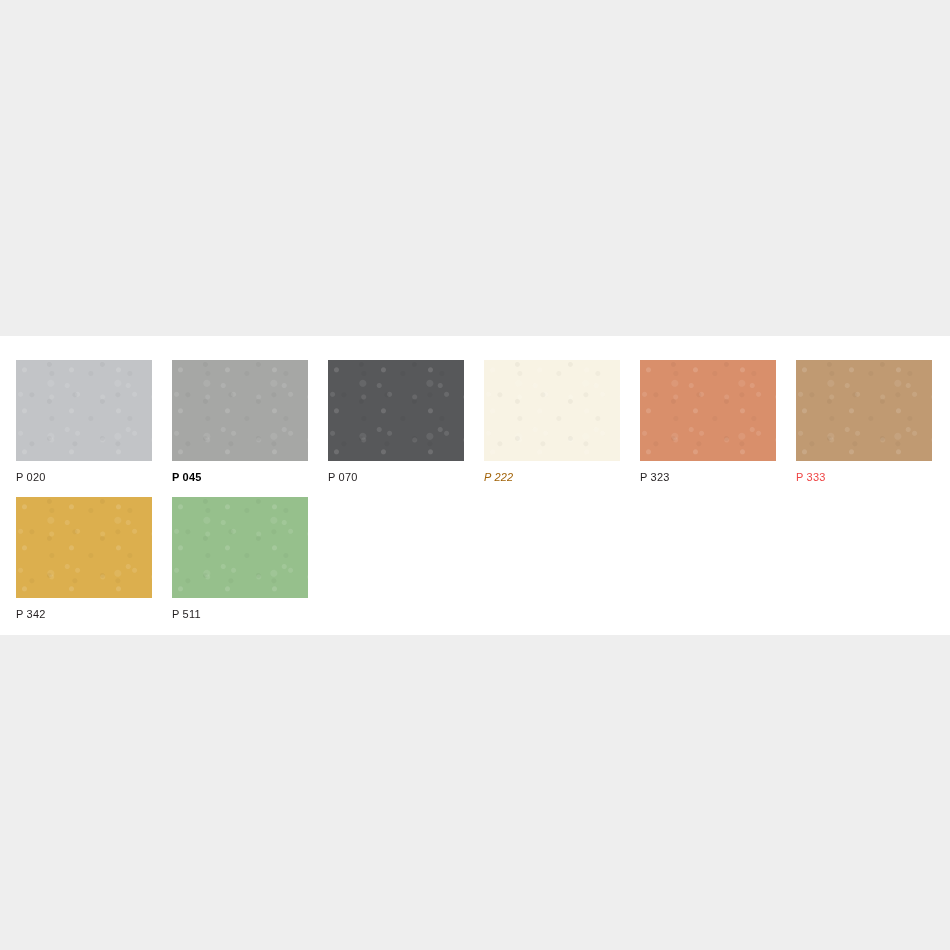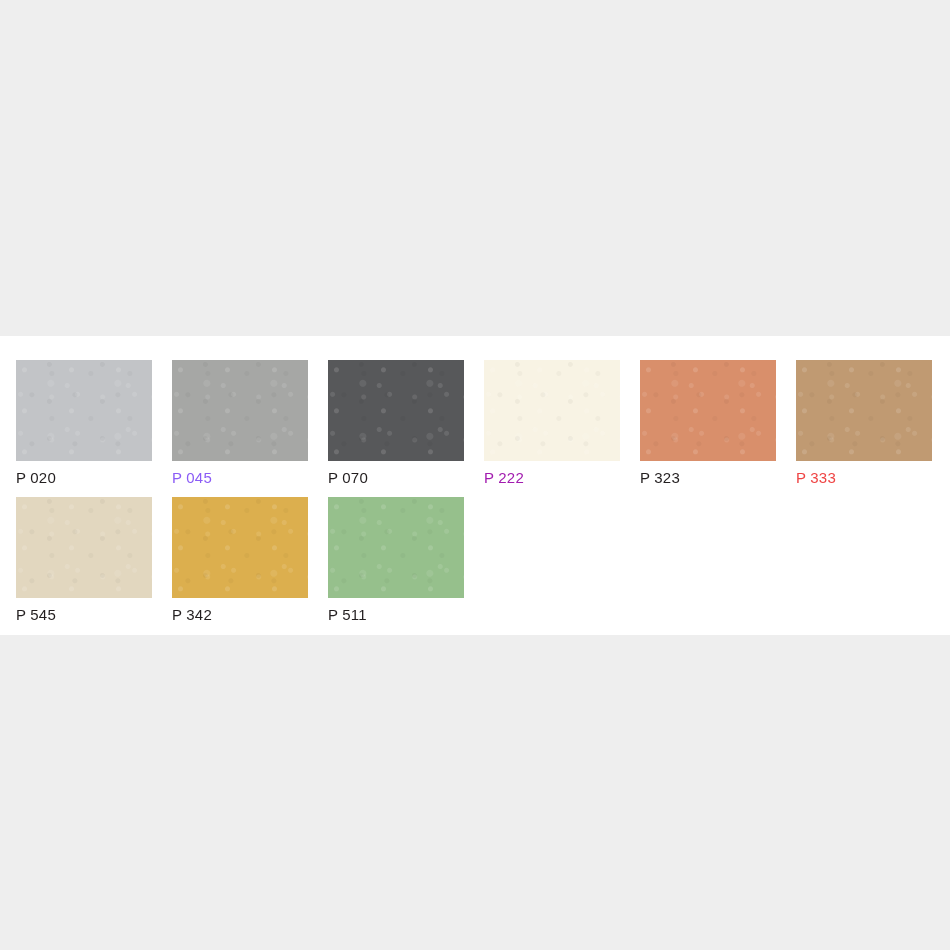--- a/index.html
+++ b/index.html
@@ -69,21 +69,21 @@
       radial-gradient(circle at 8% 88%, rgba(255,255,255,0.12) 0 2px, rgba(255,255,255,0) 3px),
       radial-gradient(circle at 52% 44%, rgba(255,255,255,0.10) 0 3px, rgba(255,255,255,0) 4px),
       radial-gradient(circle at 92% 30%, rgba(0,0,0,0.035) 0 2px, rgba(0,0,0,0) 3px),
       radial-gradient(circle at 70% 86%, rgba(255,255,255,0.11) 0 2px, rgba(255,255,255,0) 3px);
     background-size: 47px 41px, 53px 37px, 61px 44px, 43px 49px, 57px 39px, 67px 53px, 39px 45px, 51px 43px;
     opacity: 0.85;
   }
 
   .swatch-label {
     margin-top: 9px;
-    font-size: 15px;
+    font-size: 11px;
     line-height: 15px;
     color: #231f20;
     letter-spacing: 0.2px;
     white-space: nowrap;
   }
 </style>
 </head>
 <body>
 
 <div id="page" style="background: rgb(238, 238, 238);">
@@ -91,41 +91,37 @@
   <div id="top-spacer"></div>
 
   <div id="sample-band" style="background: rgb(255, 255, 255);">
     <div class="swatch-grid" id="swatch-grid">
         <div class="swatch-cell">
           <div class="swatch-chip" title="P 020" style="background-color: rgb(194, 196, 199);"></div>
           <div class="swatch-label" style="color: rgb(35, 31, 32);">P 020</div>
         </div>
         <div class="swatch-cell">
           <div class="swatch-chip" title="P 045" style="background-color: rgb(166, 167, 165);"></div>
-          <div class="swatch-label" style="color: #8b5cf6;">P 045</div>
+          <div class="swatch-label" style="color: #000000; font-weight: bold;">P 045</div>
         </div>
         <div class="swatch-cell">
           <div class="swatch-chip" title="P 070" style="background-color: rgb(87, 88, 90);"></div>
           <div class="swatch-label" style="color: rgb(35, 31, 32);">P 070</div>
         </div>
         <div class="swatch-cell">
           <div class="swatch-chip" title="P 222" style="background-color: rgb(248, 243, 228);"></div>
-          <div class="swatch-label" style="color: #a21caf;">P 222</div>
+          <div class="swatch-label" style="color: #a16207; font-style: italic;">P 222</div>
         </div>
         <div class="swatch-cell">
           <div class="swatch-chip" title="P 323" style="background-color: rgb(217, 143, 107);"></div>
           <div class="swatch-label" style="color: rgb(35, 31, 32);">P 323</div>
         </div>
         <div class="swatch-cell">
           <div class="swatch-chip" title="P 333" style="background-color: rgb(192, 154, 114);"></div>
           <div class="swatch-label" style="color: #ef4444;">P 333</div>
-        </div>
-        <div class="swatch-cell">
-          <div class="swatch-chip" title="P 545" style="background-color: rgb(226, 215, 191);"></div>
-          <div class="swatch-label" style="color: rgb(35, 31, 32);">P 545</div>
         </div>
         <div class="swatch-cell">
           <div class="swatch-chip" title="P 565" style="background-color: rgb(220, 175, 78);"></div>
           <div class="swatch-label" style="color: rgb(35, 31, 32);">P 342</div>
         </div>
         <div class="swatch-cell">
           <div class="swatch-chip" title="P 626" style="background-color: rgb(150, 192, 140);"></div>
           <div class="swatch-label" style="color: rgb(35, 31, 32);">P 511</div>
         </div>
       </div>

